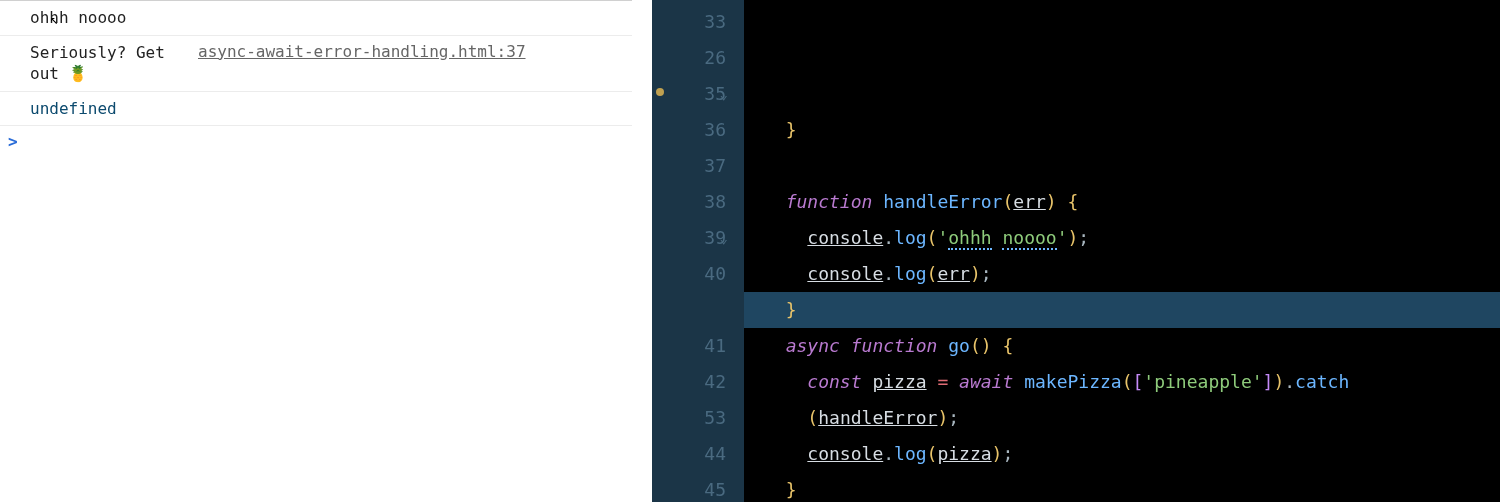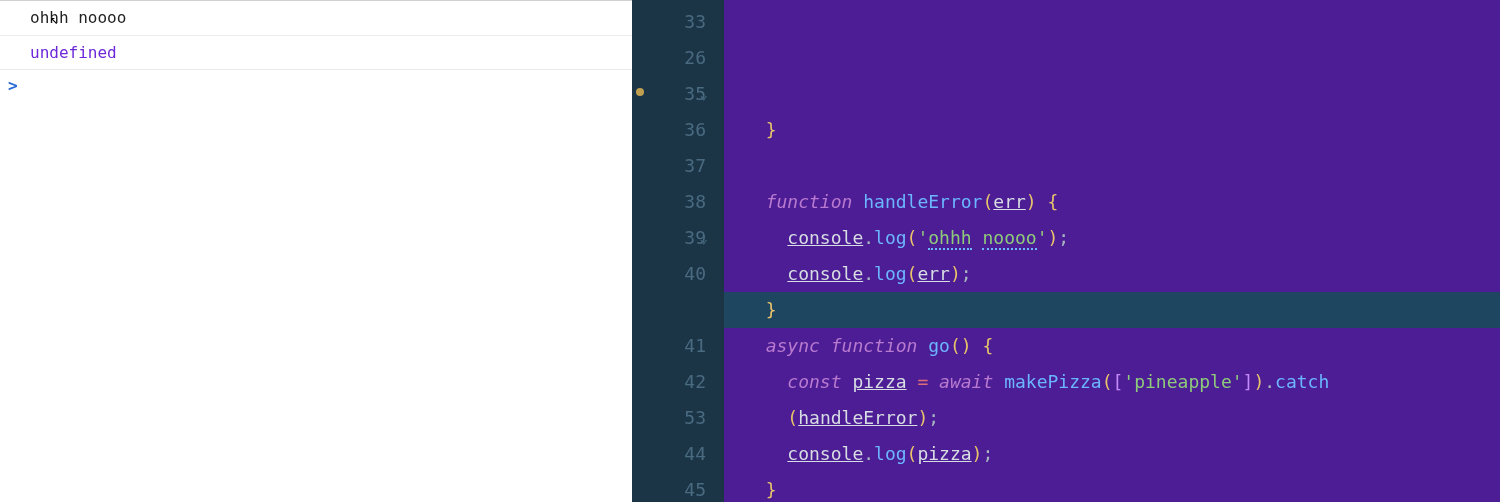--- a/index.html
+++ b/index.html
@@ -30,21 +30,21 @@
       align-items: flex-start;
       gap: 8px;
       position: relative;
     }
     .console-row .message {
       flex: 0 0 160px;
       color: #222;
       white-space: pre-wrap;
       line-height: 1.35;
     }
-    .console-row .message.undefined { color: #6d28d9; }
+    .console-row .message.undefined { color: #0c4a6e; }
     .console-row .source {
       color: #666;
       text-decoration: underline;
       cursor: pointer;
       white-space: nowrap;
     }
     .console-prompt {
       padding: 6px 8px;
       color: #2a6cd8;
       font-weight: bold;
@@ -55,25 +55,26 @@
       top: 10px;
       font-size: 14px;
       color: #000;
       pointer-events: none;
     }
 
     
     .editor {
       flex: 1;
       height: 100%;
-      background: #4c1d95;
+      background: #000000;
       display: flex;
       font-size: 18px;
       line-height: 36px;
       position: relative;
+      margin-left: 20px;
     }
     .editor-pad {
       width: 18px;
       background: #1b3547;
     }
     .gutter {
       width: 74px;
       background: #1b3547;
       color: #4a6a80;
       text-align: right;
@@ -123,20 +124,24 @@
   </style>
 </head>
 <body>
 
 <div class="console">
   <div class="console-row">
     <span class="cursor-arrow">↖</span>
     <span class="message">ohhh noooo</span>
   </div>
   <div class="console-row">
+    <span class="message">Seriously? Get out 🍍</span>
+    <span class="source">async-await-error-handling.html:37</span>
+  </div>
+  <div class="console-row">
     <span class="message undefined">undefined</span>
   </div>
   <div class="console-prompt">
     <span>&gt;</span>
   </div>
 </div>
 
 <div class="editor">
   <div class="editor-pad"></div>
   <div class="gutter" id="gutter">

